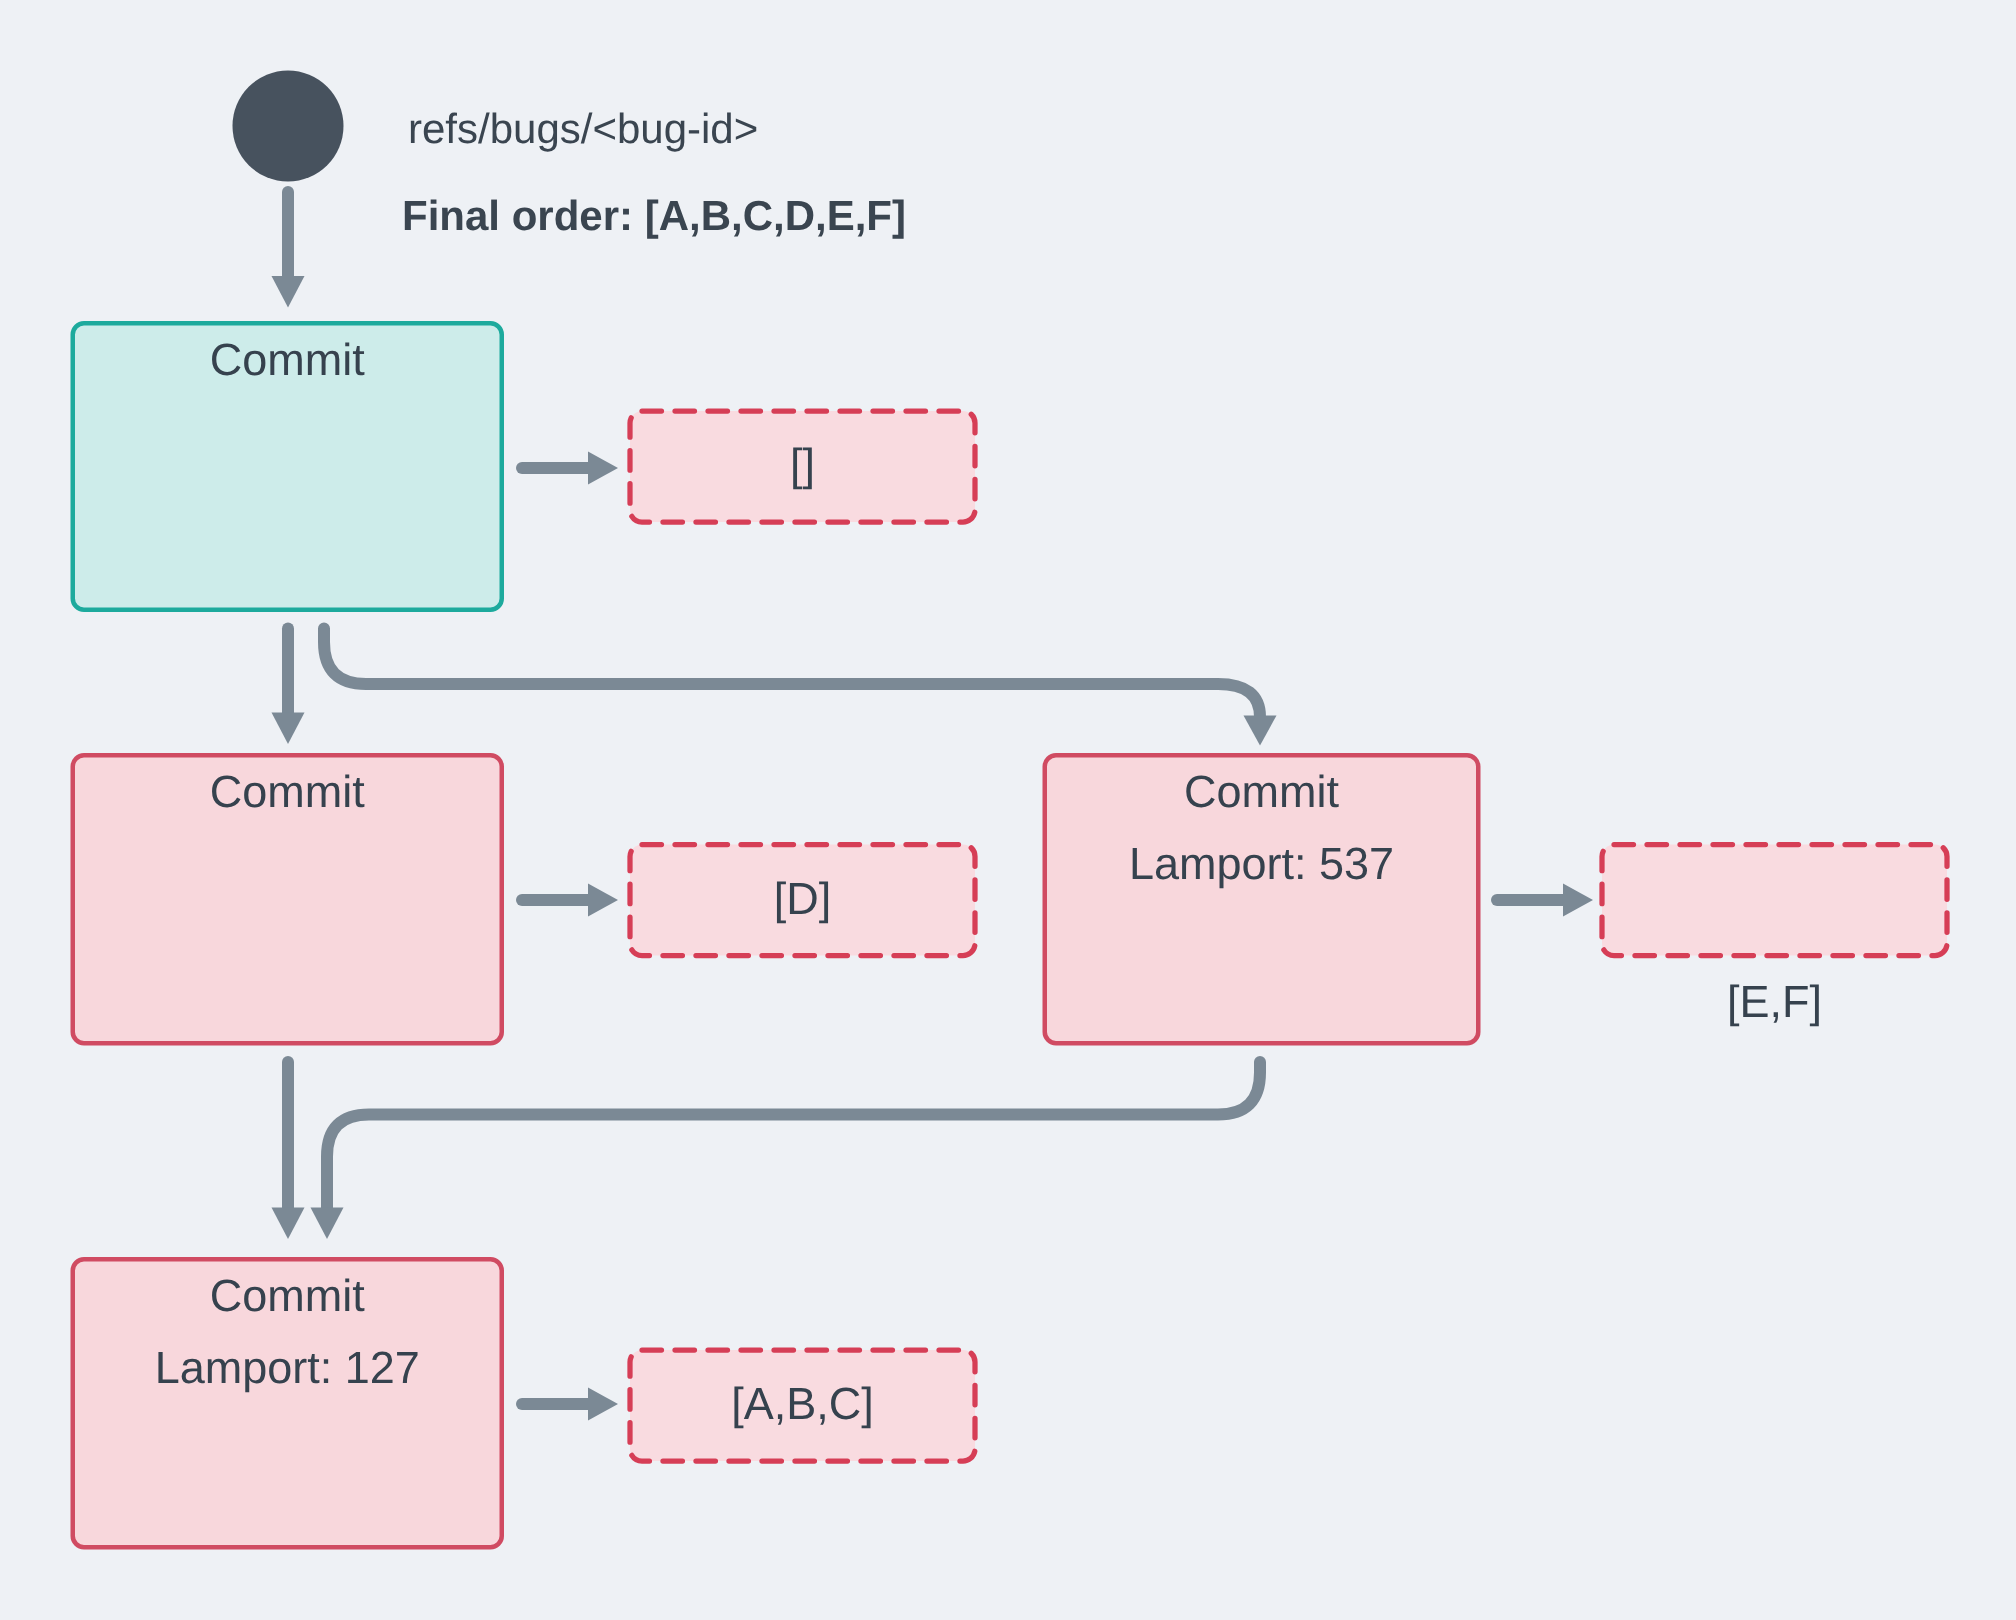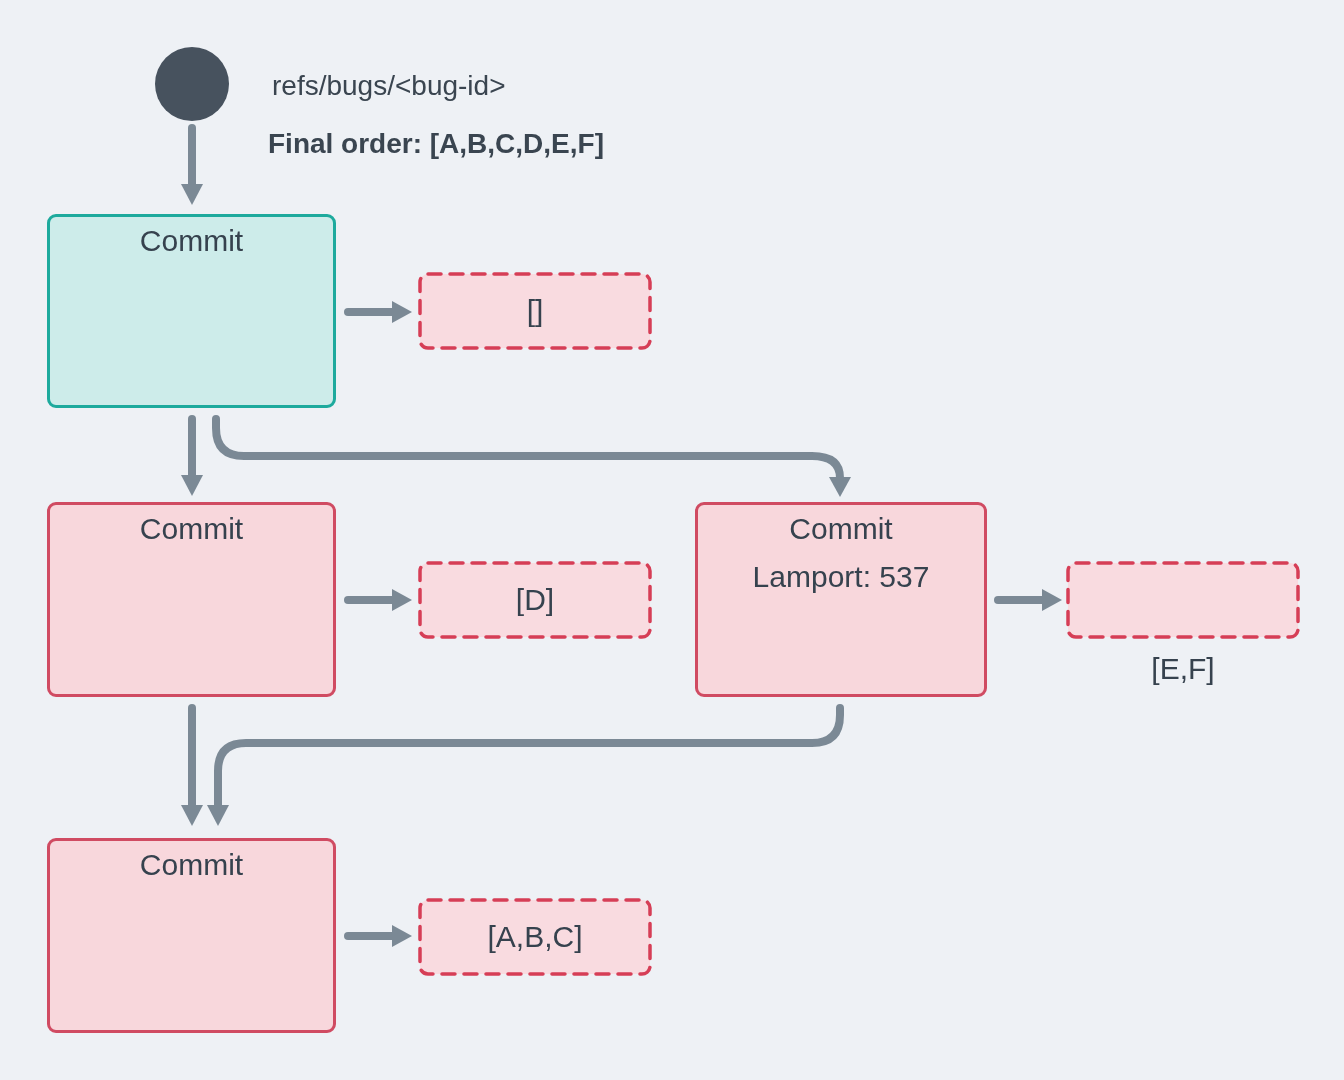--- a/index.html
+++ b/index.html
@@ -142,20 +142,21 @@
     <div>Commit</div>
   </div>
 
   <div class="commit-box pink box-537">
     <div>Commit</div>
     <div>Lamport: 537</div>
   </div>
 
   <div class="commit-box pink box-127">
     <div>Commit</div>
+    <div>Lamport: 127</div>
   </div>
 
   <div class="ops-label ops-864">[]</div>
   <div class="ops-label ops-246">[D]</div>
   <div class="ops-label ops-537">[E,F]</div>
   <div class="ops-label ops-127">[A,B,C]</div>
 
 </div>
 
 </body></html>

